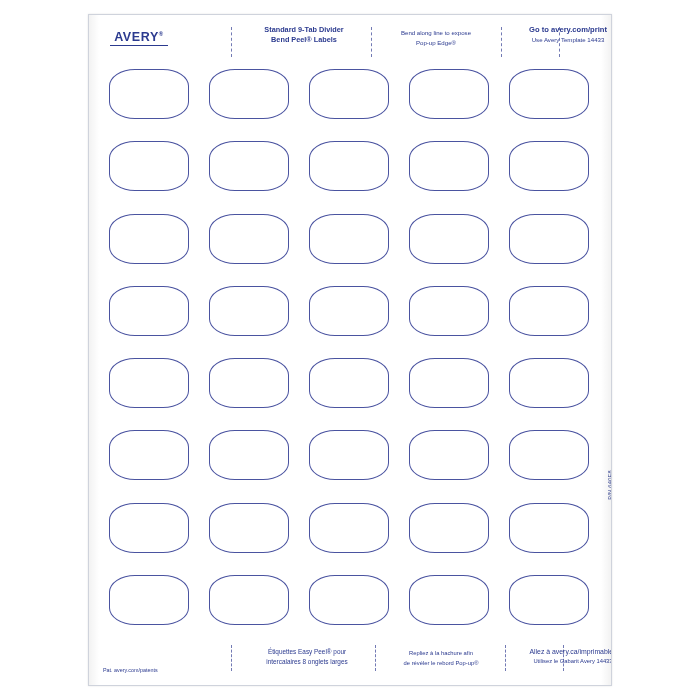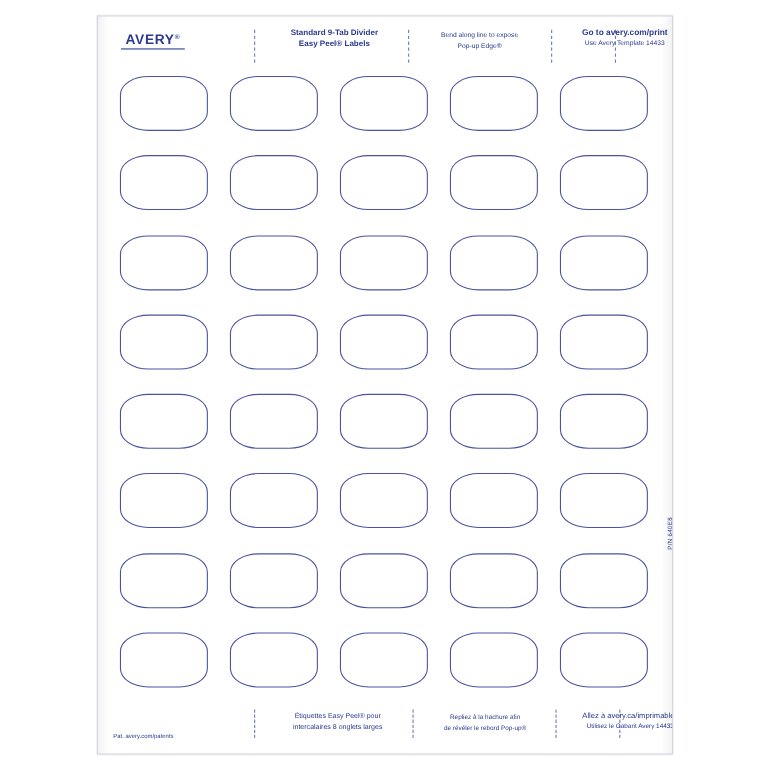--- a/index.html
+++ b/index.html
@@ -186,21 +186,21 @@
         <div class="brand-underline"></div>
       </div>
 
       <div class="vdash" style="left:142px; top:4px; height:30px;"></div>
       <div class="vdash" style="left:282px; top:4px; height:30px;"></div>
       <div class="vdash" style="left:412px; top:4px; height:30px;"></div>
       <div class="vdash" style="left:470px; top:4px; height:30px;"></div>
 
       <div class="hdr-block hdr-b1">
         <div class="l1">Standard 9-Tab Divider</div>
-        <div class="l2">Easy Peel® Labels</div>
+        <div class="l2">Bend Peel® Labels</div>
       </div>
 
       <div class="hdr-block small hdr-b2">
         <div class="l1">Bend along line to expose</div>
         <div class="l2">Pop-up Edge®</div>
       </div>
 
       <div class="hdr-block hdr-b3">
         <div class="l1">Go to avery.com/print</div>
         <div class="l2">Use Avery Template 14433</div>

